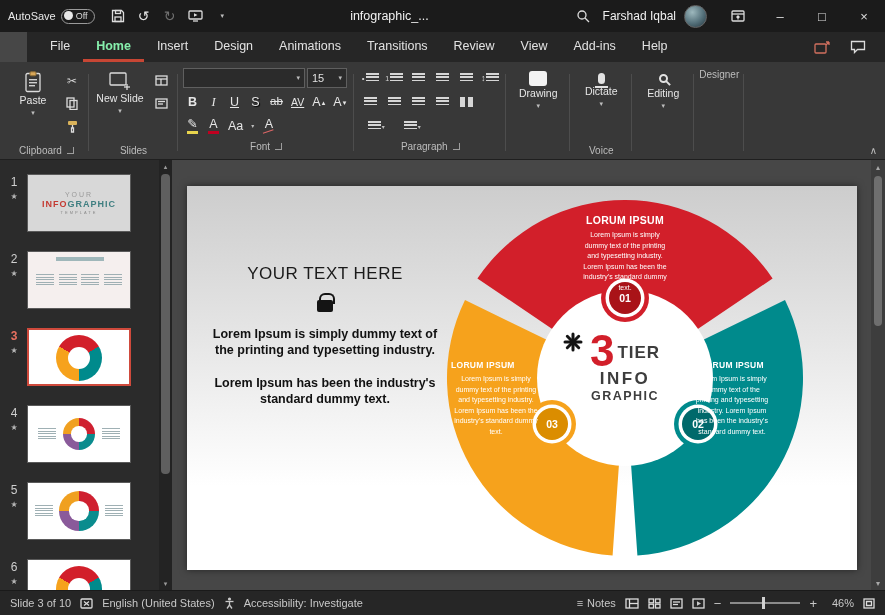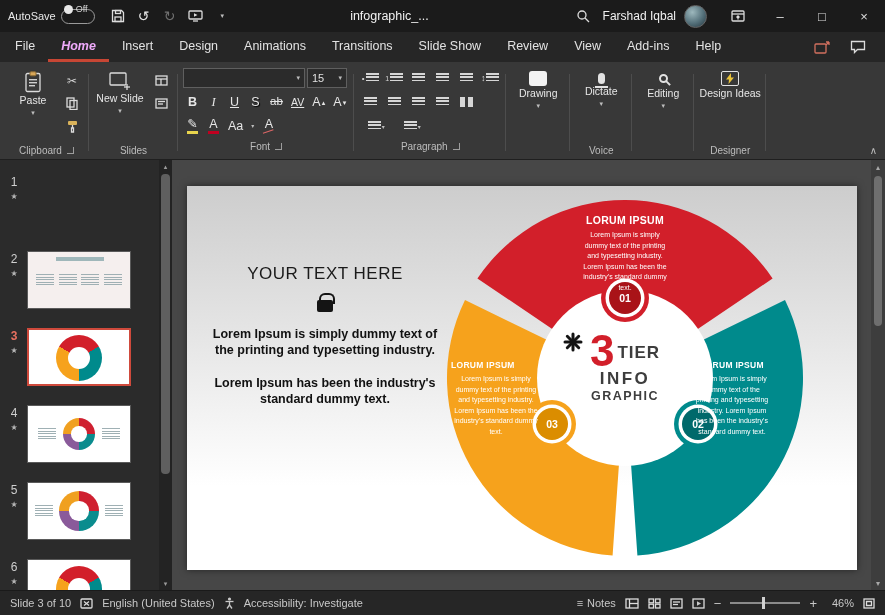--- a/index.html
+++ b/index.html
@@ -3,38 +3,38 @@
 <meta charset="utf-8">
 <style>
   * { box-sizing: border-box; margin: 0; padding: 0; }
   html,body { width:885px; height:615px; overflow:hidden; }
   body { font-family:"Liberation Sans", sans-serif; background:#474747; color:#e8e8e8; cursor:default; }
   .app { width:885px; height:615px; display:grid; grid-template-rows:32px 30px 98px 1fr 25px; }
 
   
   .titlebar { background:#1b1b1b; display:flex; align-items:center; padding-left:8px; position:relative; font-size:12px; }
   .autosave { display:flex; align-items:center; gap:5px; font-size:11px; color:#e8e8e8; margin-right:10px; }
-  .toggle { width:34px; height:15px; border:1px solid #9a9a9a; border-radius:8px; display:flex; align-items:flex-end; padding:1px 3px 9px 2px; gap:3px; }
+  .toggle { width:34px; height:15px; border:1px solid #9a9a9a; border-radius:8px; display:flex; align-items:flex-start; padding:1px 3px 9px 2px; gap:3px; }
   .knob { width:9px; height:9px; border-radius:50%; background:#e8e8e8; }
   .toggle .off { font-size:9px; color:#d8d8d8; }
   .tbbtn { width:26px; height:28px; display:flex; align-items:center; justify-content:center; background:none; border:none; color:#e4e4e4; font-size:14px; }
   .tbbtn.dim { color:#6f6f6f; }
   .tbbtn .mini { font-size:7px; margin-left:1px; color:#bdbdbd; }
   .doc-title { position:absolute; left:44%; transform:translateX(-50%); font-size:12.5px; color:#f0f0f0; }
   .tb-right { margin-left:auto; display:flex; align-items:center; height:100%; }
   .avatar { width:23px; height:23px; border-radius:50%; background:radial-gradient(circle at 35% 30%, #9db8bd, #54707a 55%, #23343c); border:1px solid #666; margin:0 10px 0 8px; }
   .user-name { font-size:12px; color:#f0f0f0; }
   .win-btn { width:42px; height:32px; display:flex; align-items:center; justify-content:center; font-size:13px; color:#dcdcdc; background:none; border:none; }
   .searchbtn { width:40px; }
   .micon { stroke:#dcdcdc; fill:none; stroke-width:1.3; }
 
   
-  .tabrow { background:#262626; display:flex; align-items:stretch; padding-left:2px; font-size:12.5px; color:#e2e2e2; }
+  .tabrow { background:#262626; display:flex; align-items:stretch; padding-left:10px; font-size:12.5px; color:#e2e2e2;margin-left:27px; }
   .tab { display:flex; align-items:center; padding:0 13px; border-bottom:3px solid transparent; }
-  .tab.active { font-weight:bold; color:#f0abfc; border-bottom-color:#c74634;font-style:italic; }
+  .tab.active { font-weight:bold; color:#86efac; border-bottom-color:#c74634; }
   .tabrow-right { margin-left:auto; display:flex; align-items:center; gap:14px; padding-right:16px; }
   .tr-ic { width:22px; height:18px; display:flex; align-items:center; justify-content:center; }
 
   
   .ribbon { background:#383838; display:flex; padding:4px 2px 0 4px; position:relative; border-bottom:1px solid #1f1f1f; }
   .rgroup { display:flex; flex-direction:column; padding:0 5px; position:relative; flex:0 0 auto; }
   .rgroup::after { content:""; position:absolute; right:0; top:8px; bottom:8px; width:1px; background:#4d4d4d; }
   .rcontent { display:flex; flex:1; gap:3px; }
   .rlabel { height:17px; display:flex; align-items:center; justify-content:center; gap:5px; color:#bdbdbd; font-size:10px; }
   .launcher { width:7px; height:7px; border-right:1px solid #9d9d9d; border-bottom:1px solid #9d9d9d; }
@@ -215,23 +215,20 @@
     <div class="tab">
         <span>Design</span>
       </div>
     <div class="tab">
         <span>Animations</span>
       </div>
     <div class="tab">
         <span>Transitions</span>
       </div>
     <div class="tab">
-        <span>Slide Show</span>
-      </div>
-    <div class="tab">
         <span>Review</span>
       </div>
     <div class="tab">
         <span>View</span>
       </div>
     <div class="tab">
         <span>Add-ins</span>
       </div>
     <div class="tab">
         <span>Help</span>
@@ -482,47 +479,42 @@
         <button class="bigbtn" style="width:52px">
           <span class="mag"></span>
           <span>Editing</span>
           <span class="dd">▾</span>
         </button>
       </div>
       <div class="rlabel"></div>
     </div>
 
     <div class="rgroup">
-      <div class="rcontent">
-        <button class="bigbtn" style="width:62px">
-          <span class="dpane">
-            <svg width="10" height="11" viewBox="0 0 10 11">
-                <path d="M6 0 L1 6.5 h3 L3.5 11 L9 4.5 h-3 z" fill="#e8c23a"></path>
-              </svg>
-          </span>
-          <span>Design Ideas</span>
-        </button>
-      </div>
       <div class="rlabel">
           <span>Designer</span>
         </div>
     </div>
 
     <span class="collapse-ribbon">∧</span>
   </section>
 
   <div class="workspace">
 
     <aside class="slides-panel">
 
       <div class="srow">
         <div class="smeta">
             <span class="snum">1</span>
             <span class="sstar">★</span>
           </div>
+        <div class="thumb t1">
+          <div class="a">YOUR</div>
+          <div class="b"><span class="binfo">INFO</span><span class="bgra">GRAPHIC</span></div>
+          <div class="c">TEMPLATE</div>
+        </div>
       </div>
 
       <div class="srow">
         <div class="smeta">
             <span class="snum">2</span>
             <span class="sstar">★</span>
           </div>
         <div class="thumb t2">
           <div class="t2head"></div>
           <div class="tb"></div>

